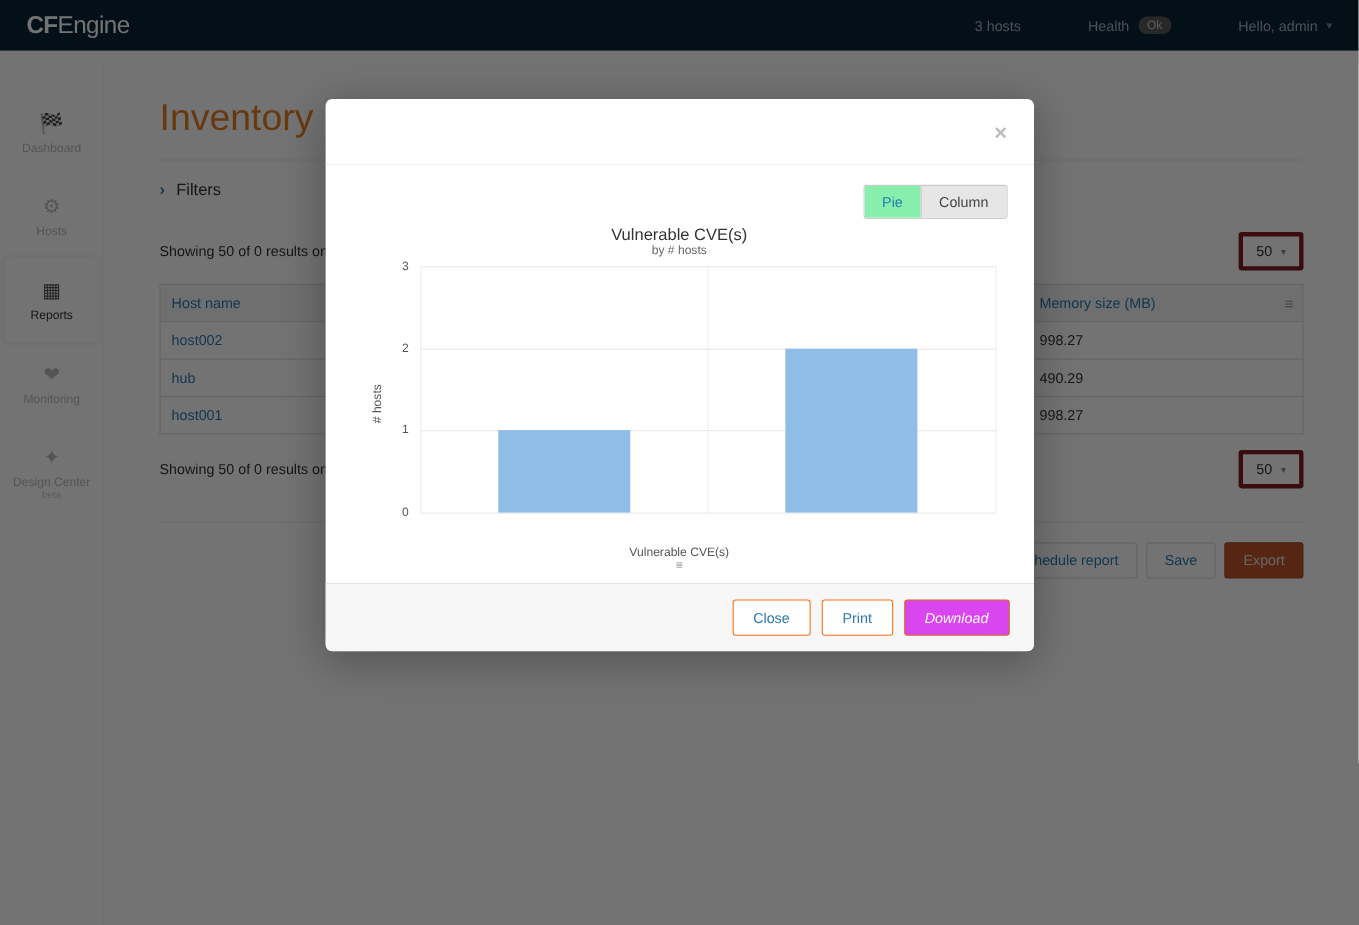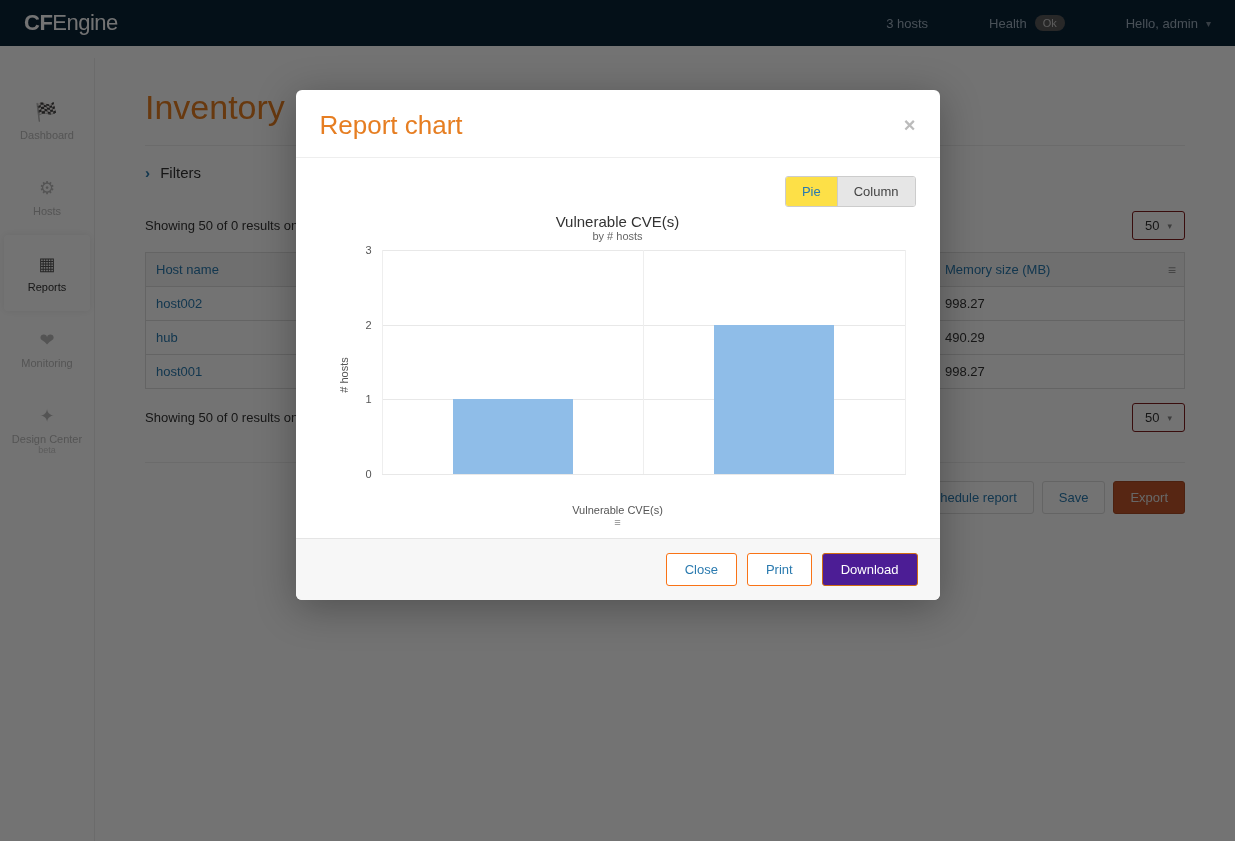--- a/index.html
+++ b/index.html
@@ -23,21 +23,21 @@
 .side-item.dim .side-icon { color: #bbb; }
 .side-sub { font-size: 9px; color: #ccc; }
 
 
 .main { position: absolute; top: 58px; left: 95px; right: 0; bottom: 0; padding: 30px 50px; background: #fff; }
 .page-title { font-size: 34px; font-weight: 300; color: #e67e22; margin-bottom: 18px; }
 hr.sep { border: none; border-top: 1px solid #eee; margin-bottom: 18px; }
 .filters-row { color: #333; font-size: 15px; margin-bottom: 30px; }
 .filters-row .arrow { color: #2a7aaf; font-weight: bold; margin-right: 6px; }
 .result-row { display: flex; align-items: center; margin-bottom: 12px; font-size: 13px; color: #333; }
-.pager { margin-left: auto; border: 1px solid #7f1d1d; border-radius: 3px; padding: 6px 12px; background: #fff; font-size: 13px; display: flex; align-items: center; gap: 8px; }
+.pager { margin-left: auto; border: 4px solid #7f1d1d; border-radius: 3px; padding: 6px 12px; background: #fff; font-size: 13px; display: flex; align-items: center; gap: 8px; }
 .pager-caret { font-size: 9px; color: #888; }
 
 
 table.data { width: 100%; border-collapse: collapse; border: 1px solid #ddd; margin-bottom: 14px; }
 table.data th, table.data td { border: 1px solid #ddd; padding: 9px 10px; text-align: left; font-size: 13px; }
 table.data th { background: #f5f5f5; color: #2a7aaf; font-weight: 500; position: relative; }
 table.data td.link { color: #2a7aaf; }
 .col-menu { position: absolute; right: 8px; top: 50%; transform: translateY(-50%); color: #999; font-size: 14px; }
 
 .action-row { display: flex; gap: 8px; justify-content: flex-end; margin-top: 30px; border-top: 1px solid #eee; padding-top: 18px; }
@@ -49,21 +49,21 @@
 
 
 .modal { position: absolute; top: 90px; left: 50%; transform: translateX(-50%); width: 644px; background: #fff; border-radius: 6px; box-shadow: 0 8px 40px rgba(0,0,0,0.3); overflow: hidden; }
 .modal-head { padding: 20px 24px 16px; border-bottom: 1px solid #eee; display: flex; align-items: center; }
 .modal-title { font-size: 26px; font-weight: 300; color: #e67e22; }
 .modal-close { margin-left: auto; color: #bbb; font-size: 20px; cursor: pointer; font-weight: bold; }
 
 .modal-body { padding: 18px 24px 10px; }
 .chart-tabs { display: flex; justify-content: flex-end; margin-bottom: 6px; }
 .chart-tab-group { display: inline-flex; border: 1px solid #ccc; border-radius: 3px; overflow: hidden; }
-.chart-tab { padding: 7px 16px; font-size: 13px; background: #fde047; color: #2a7aaf; cursor: pointer; }
+.chart-tab { padding: 7px 16px; font-size: 13px; background: #86efac; color: #2a7aaf; cursor: pointer; }
 .chart-tab.active { background: #e6e6e6; color: #444; }
 .chart-tab + .chart-tab { border-left: 1px solid #ccc; }
 
 .chart-title { text-align: center; font-size: 15px; color: #333; }
 .chart-sub { text-align: center; font-size: 11px; color: #666; margin-bottom: 8px; }
 
 .chart-wrap { position: relative; height: 250px; margin: 0 10px 6px 40px; }
 .y-label { position: absolute; left: -34px; top: 50%; transform: translateY(-50%) rotate(-90deg); font-size: 11px; color: #555; }
 .plot { position: absolute; left: 22px; right: 0; top: 0; bottom: 26px; }
 .grid-line { position: absolute; left: 0; right: 0; border-top: 1px solid #e8e8e8; }
@@ -72,21 +72,21 @@
 .bar-slot { flex: 1; display: flex; align-items: flex-end; justify-content: center; border-left: 1px solid #eee; }
 .bar-slot:last-child { border-right: 1px solid #eee; }
 .bar { width: 46%; background: #8fbde8; }
 .x-axis { position: absolute; left: 22px; right: 0; bottom: 0; height: 26px; display: flex; border-top: 1px solid #ccc; }
 .x-tick { flex: 1; text-align: center; font-size: 11px; color: #555; padding-top: 6px; }
 .x-label-row { text-align: center; font-size: 11px; color: #555; margin-top: -2px; }
 .x-label-menu { text-align: center; font-size: 11px; color: #888; }
 
 .modal-foot { background: #f7f7f7; padding: 14px 22px; display: flex; justify-content: flex-end; gap: 10px; border-top: 1px solid #e5e5e5; }
 .mbtn { border: 1px solid #f97316; background: #fff; padding: 8px 18px; border-radius: 3px; font-size: 13px; color: #2a7aaf; cursor: pointer; }
-.mbtn.primary { background: #4c1d95; border-color: #d26c12; color: #fff; }
+.mbtn.primary { background: #d946ef; border-color: #d26c12; color: #fff; font-style: italic; }
 </style>
 </head>
 <body>
 
 <div class="topbar">
   <div class="logo"><b>CF</b><span>Engine</span></div>
   <div class="top-right">
     <div class="top-item">
         <span>3 hosts</span>
       </div>
@@ -182,21 +182,20 @@
     <button class="btn">Schedule report</button>
     <button class="btn">Save</button>
     <button class="btn primary">Export</button>
   </div>
 </div>
 
 <div class="overlay"></div>
 
 <div class="modal">
   <div class="modal-head">
-    <div class="modal-title">Report chart</div>
     <div class="modal-close">×</div>
   </div>
   <div class="modal-body">
     <div class="chart-tabs">
       <div class="chart-tab-group">
         <div class="chart-tab">Pie</div>
         <div class="chart-tab active">Column</div>
       </div>
     </div>
 

